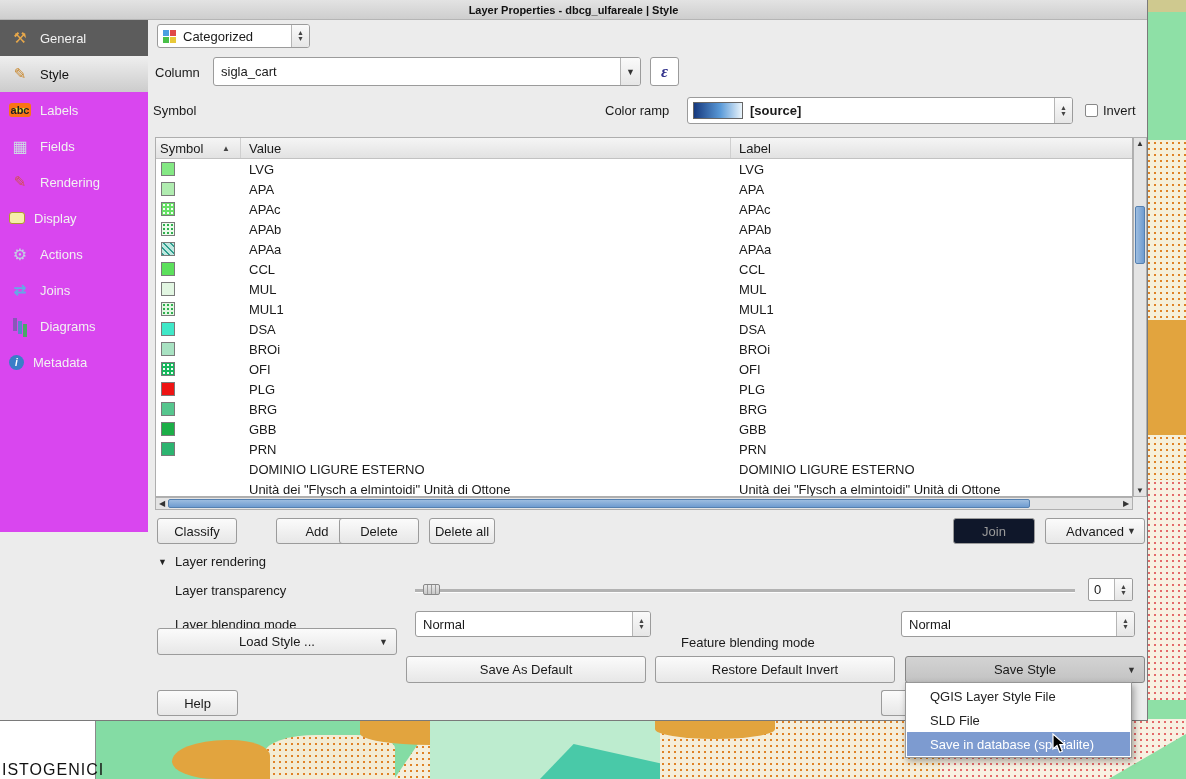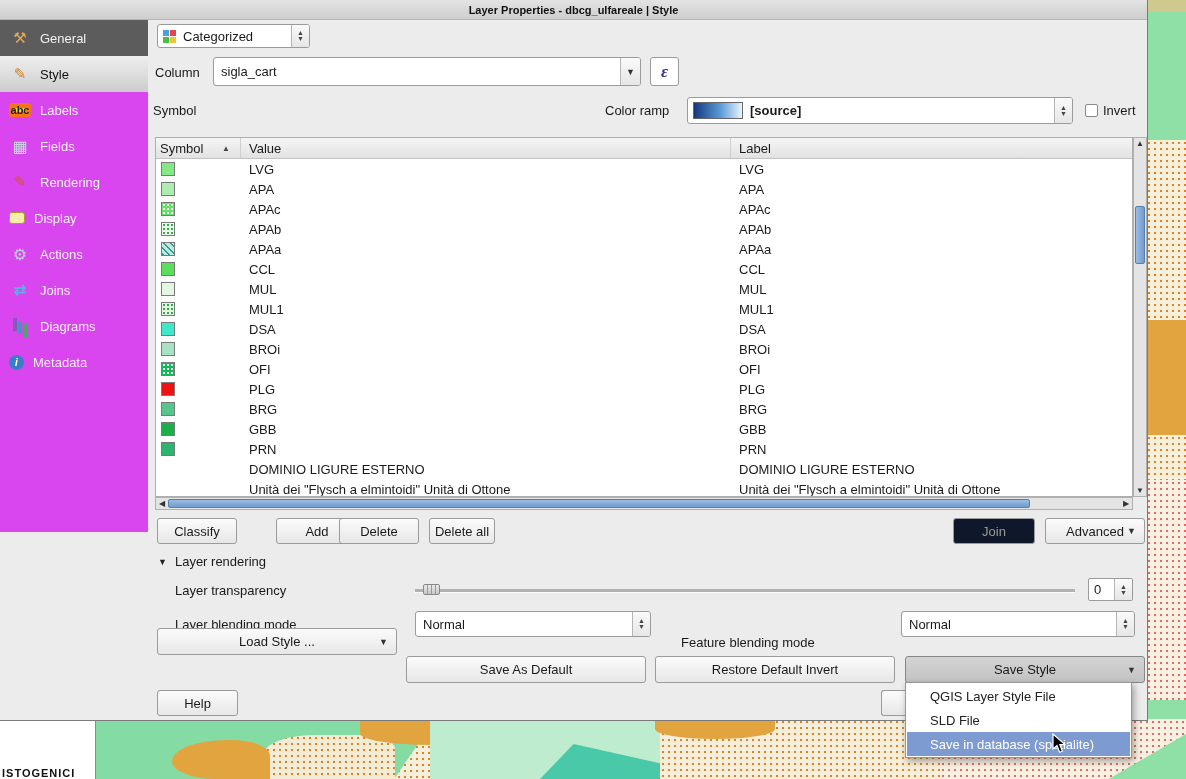--- a/index.html
+++ b/index.html
@@ -5,21 +5,21 @@
   html,body{margin:0;padding:0;}
   body{width:1186px;height:779px;position:relative;overflow:hidden;
        font-family:"Liberation Sans",sans-serif;font-size:13px;color:#1a1a1a;background:#f5efdc;}
 
   
   .map{position:absolute;inset:0;z-index:0;}
   .patch{position:absolute;}
   .dots-o{background-image:radial-gradient(#df8226 1.1px,transparent 1.5px);background-size:6px 6px;}
   .dots-p{background-image:radial-gradient(#e46a6a 1.1px,transparent 1.5px);background-size:6px 6px;}
   .legend-box{position:absolute;left:0;top:719px;width:95px;height:60px;background:#ffffff;border-right:1px solid #8a8a8a;z-index:2;}
-  .legend-text{position:absolute;left:2px;bottom:0px;font-weight:bold;font-size:11px;letter-spacing:1px;color:#111;margin-top:12px;}
+  .legend-text{position:absolute;left:2px;bottom:0px;font-weight:normal;font-size:16px;letter-spacing:1px;color:#111;margin-top:12px;}
 
   
   .dialog{position:absolute;left:0;top:0;width:1148px;height:721px;background:#ececec;
           border-right:1px solid #7a7a7a;border-bottom:1px solid #7a7a7a;box-sizing:border-box;z-index:10;}
   .titlebar{position:absolute;left:0;top:0;width:100%;height:20px;background:linear-gradient(#e3e3e3,#cecece);
             border-bottom:1px solid #b5b5b5;display:flex;align-items:center;justify-content:center;
             font-size:11px;font-weight:bold;color:#111;box-sizing:border-box;}
 
   
   .sidebar{position:absolute;left:0;top:20px;width:148px;height:512px;background:#d946ef;}

